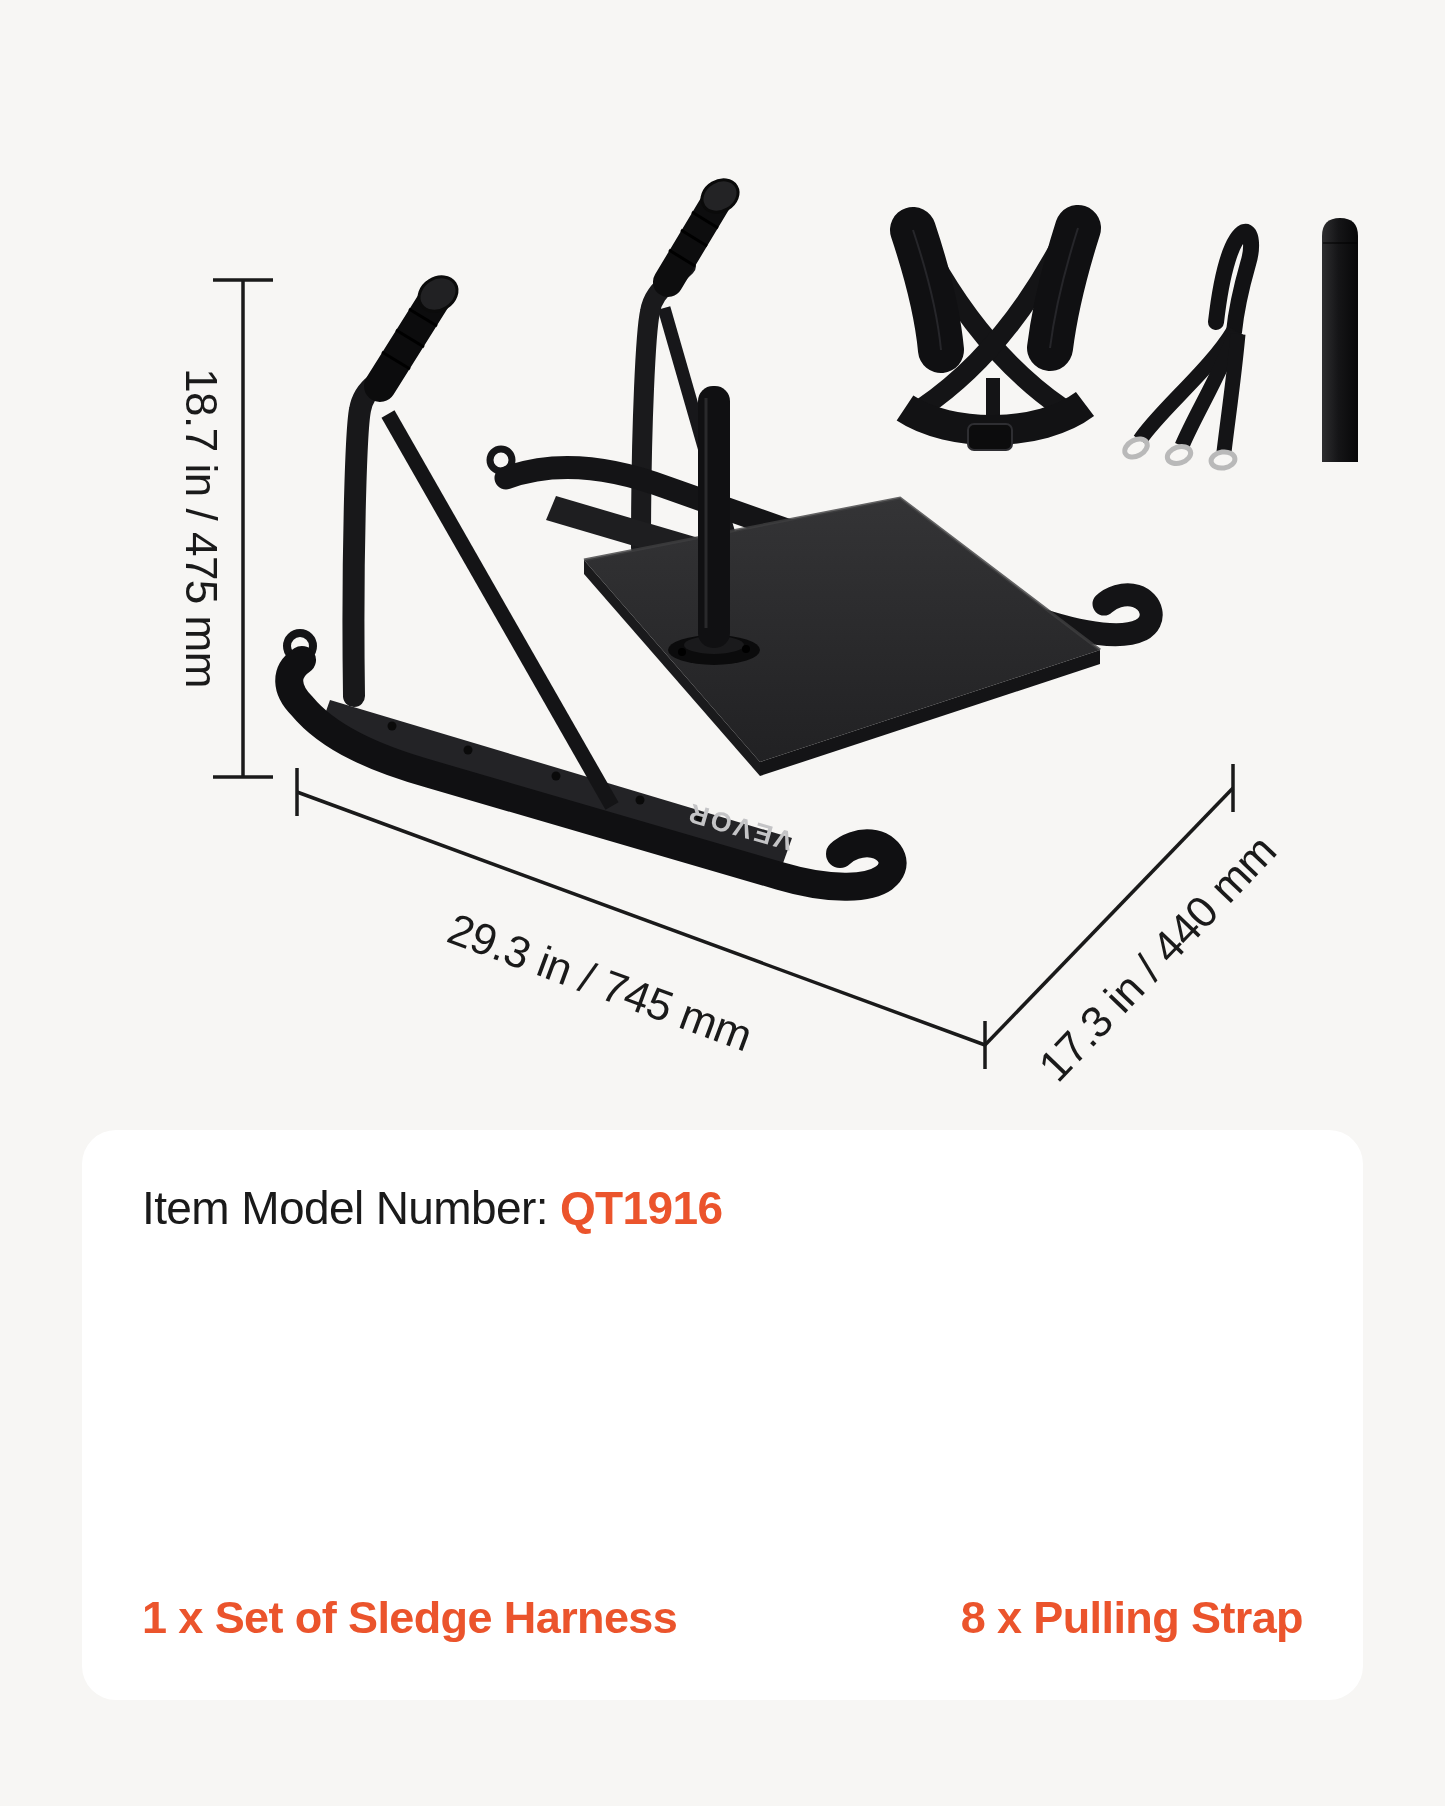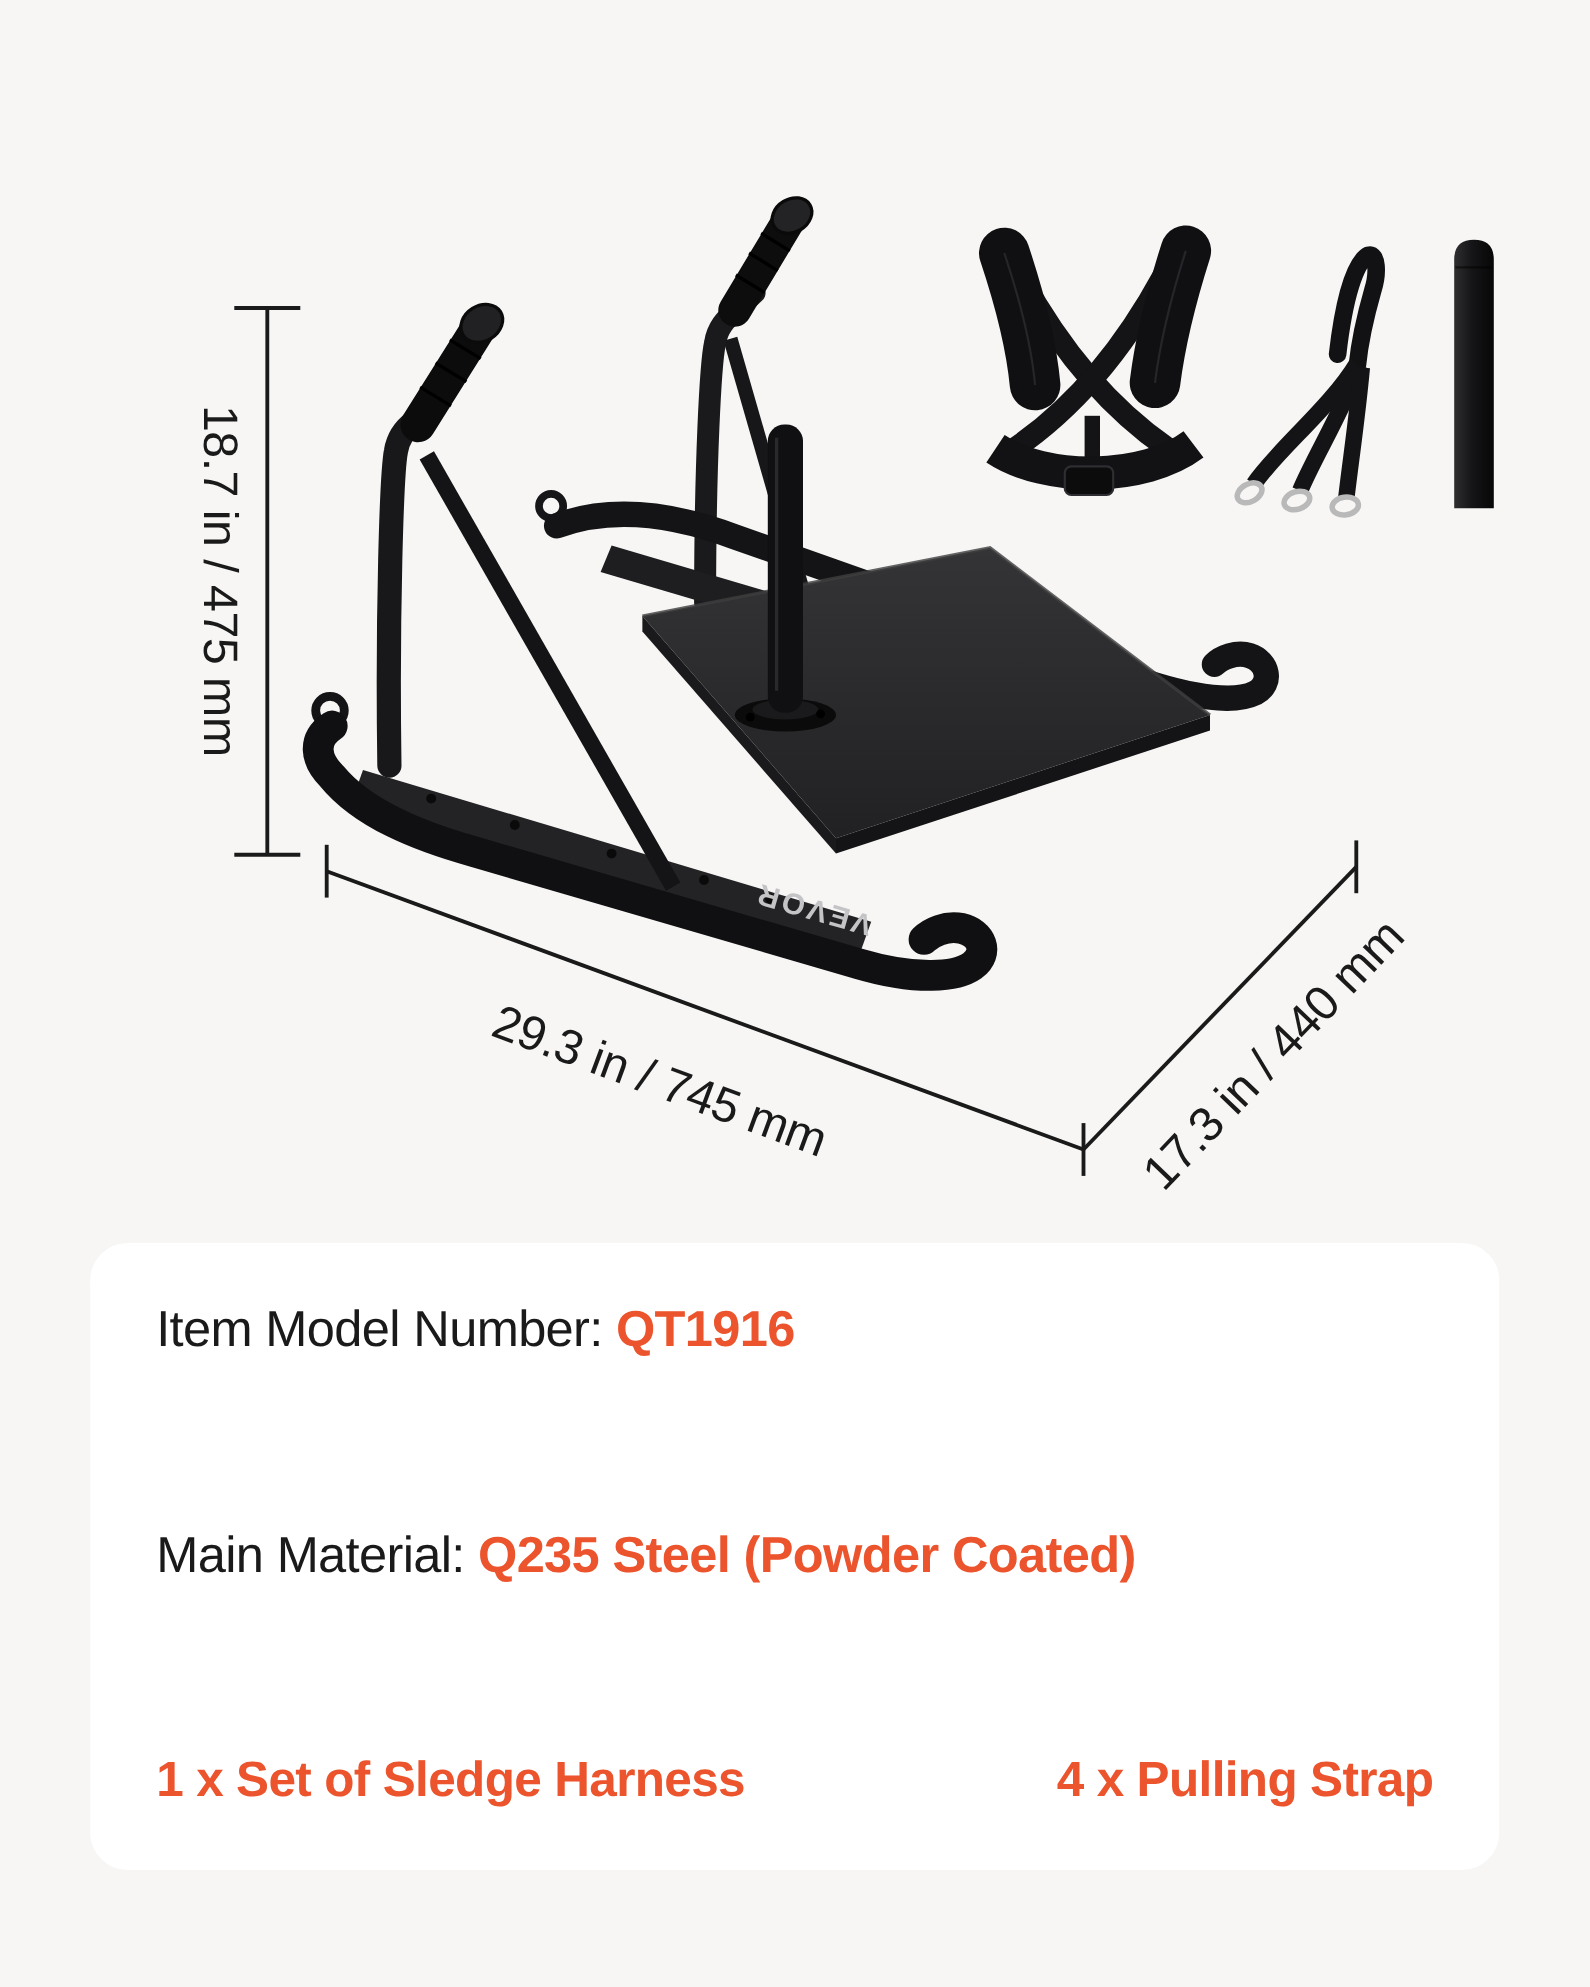--- a/index.html
+++ b/index.html
@@ -155,20 +155,17 @@
 
   <text class="dim-label" text-anchor="middle" transform="translate(201,528) rotate(90)" dy="0.35em">18.7 in / 475 mm</text>
   <text class="dim-label" text-anchor="middle" transform="translate(600,982) rotate(20.3)" dy="0.35em">29.3 in / 745 mm</text>
   <text class="dim-label" text-anchor="middle" transform="translate(1157,958) rotate(-46.3)" dy="0.35em">17.3 in / 440 mm</text>
 </svg>
 
 <div class="spec-card">
   <div class="spec-row">
     <span>Item Model Number:</span><span class="spec-value">QT1916</span>
   </div>
-  <div class="spec-row">
-    <span>Main Material:</span><span class="spec-value">Q235 Steel (Powder Coated)</span>
-  </div>
   <div class="accessories-row">
     <span>1 x Set of Sledge Harness</span>
-    <span>4 x Pulling Strap</span>
+    <span>8 x Pulling Strap</span>
   </div>
 </div>
 
 </body></html>

